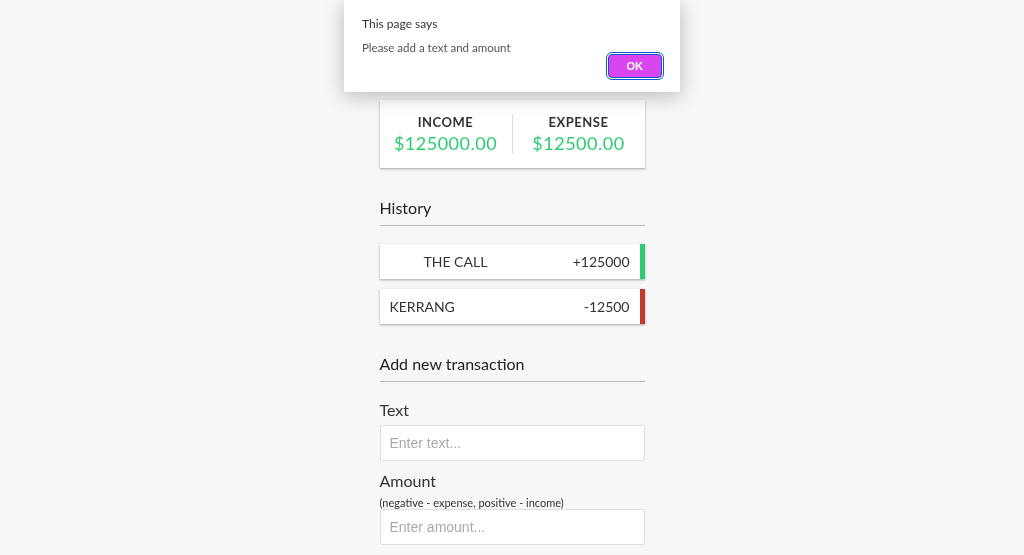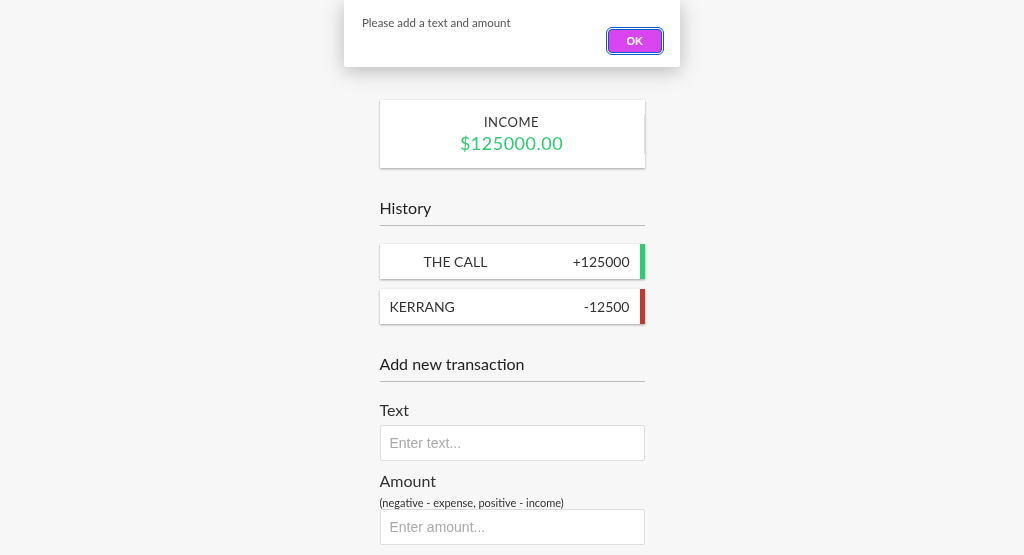--- a/index.html
+++ b/index.html
@@ -26,21 +26,21 @@
     }
     .inc-exp-container > div {
       flex: 1;
       text-align: center;
     }
     .inc-exp-container > div:first-of-type {
       border-right: 1px solid #dedede;
     }
     .inc-exp-container h4 {
       font-size: 13px;
-      font-weight: 400;
+      font-weight: 700;
       letter-spacing: 0.5px;
       color: #333;
       margin-bottom: 2px;
     }
     .money {
       font-size: 18px;
       font-weight: 400;
       letter-spacing: 0.5px;
     }
     .money.plus { color: #2ecc71; }
@@ -127,32 +127,37 @@
       font-size: 11px;
       font-weight: 600;
       padding: 5px 18px;
       cursor: pointer;
     }
   </style>
 </head>
 <body>
 
 <div class="alert">
+  <div class="alert-title">This page says</div>
   <div class="alert-message">Please add a text and amount</div>
   <div class="alert-actions">
     <button class="alert-ok">OK</button>
   </div>
 </div>
 
 <div class="container">
 
   <div class="inc-exp-container">
     <div>
       <h4>INCOME</h4>
       <p class="money plus">$125000.00</p>
+    </div>
+    <div>
+      <h4>EXPENSE</h4>
+      <p class="money minus">$12500.00</p>
     </div>
   </div>
 
   <h3>History</h3>
   <ul class="list">
     <li class="plus">
       <span>THE CALL</span>
       <span>+125000</span>
     </li>
     <li class="minus">

